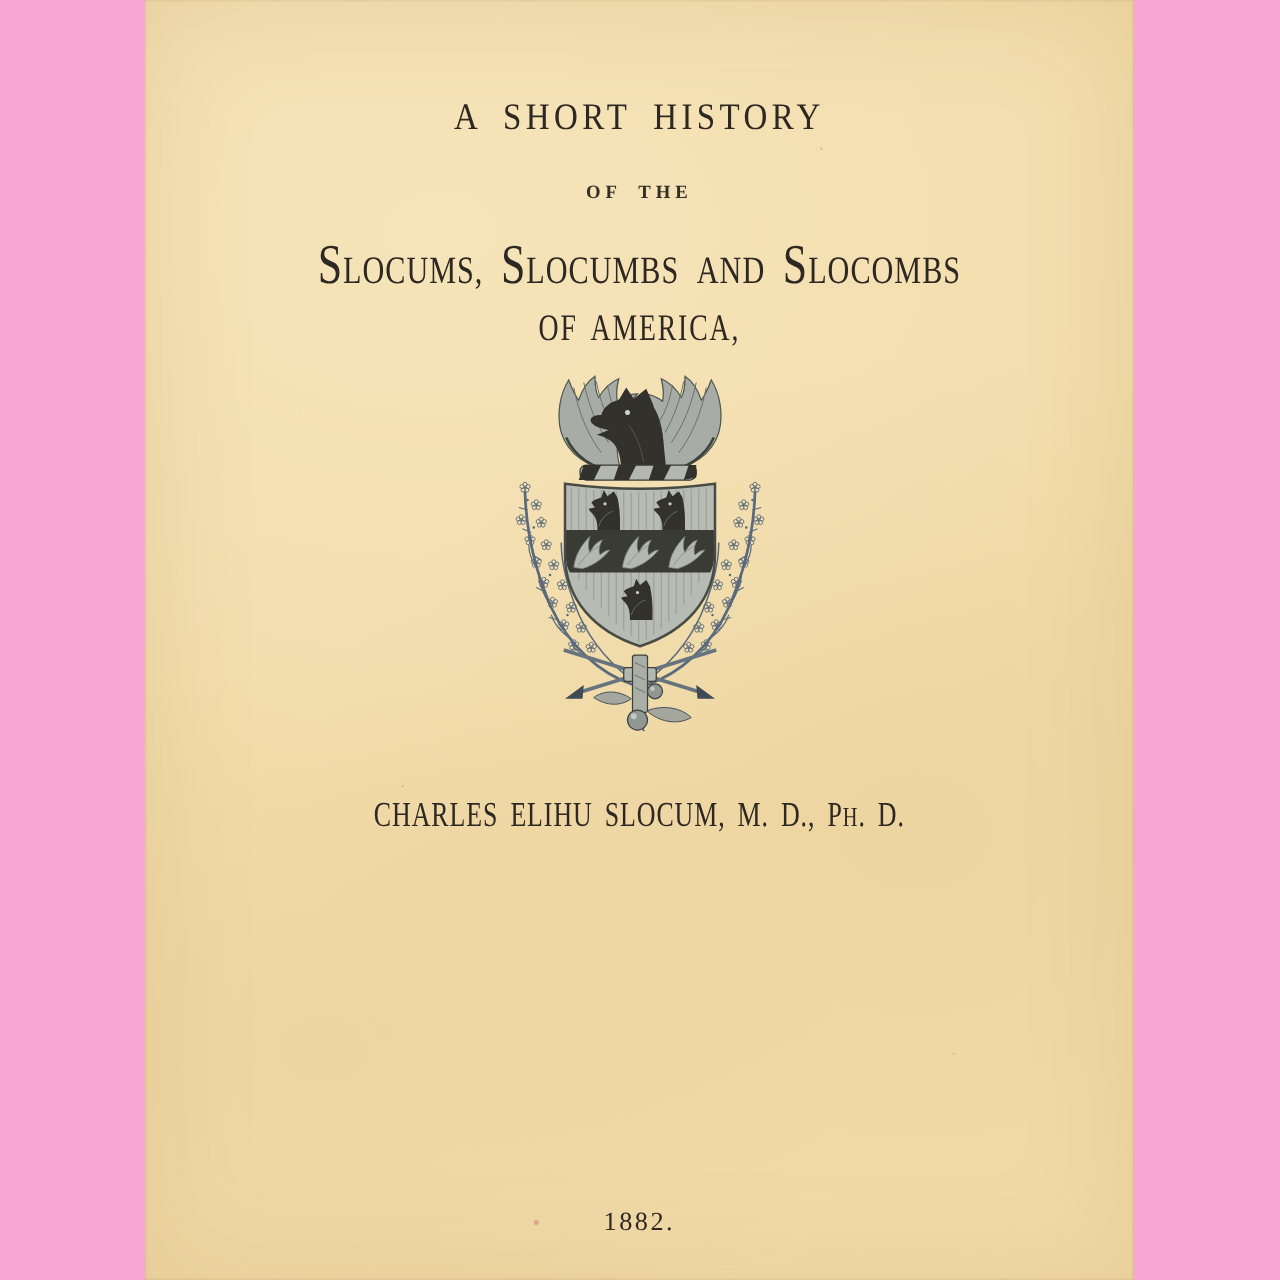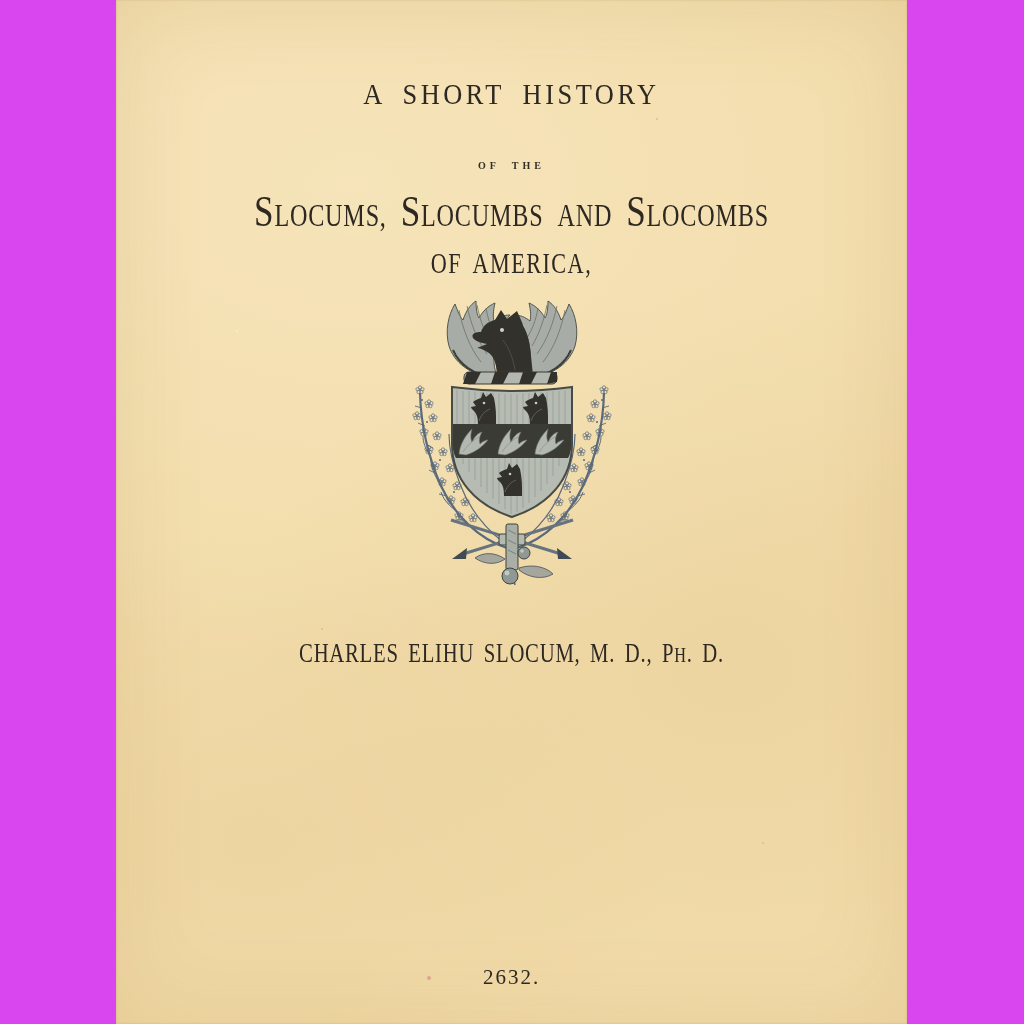--- a/index.html
+++ b/index.html
@@ -1,27 +1,27 @@
 <!DOCTYPE html>
 <html><head>
 <meta charset="utf-8">
 <style>
   html,body{margin:0;padding:0;}
-  .stage{position:relative;width:1024px;height:1024px;background:#d946ef;overflow:hidden;
+  .stage{position:relative;width:1024px;height:1024px;background:#f9a8d4;overflow:hidden;
          font-family:"Liberation Serif","DejaVu Serif",serif;}
   .page{position:absolute;left:116px;top:0;width:791px;height:1024px;
         background:
           radial-gradient(1200px 800px at 30% 18%, rgba(255,246,222,.30), rgba(255,255,255,0) 60%),
           radial-gradient(900px 700px at 78% 65%, rgba(188,148,78,.10), rgba(255,255,255,0) 55%),
           radial-gradient(700px 520px at 18% 82%, rgba(182,142,72,.09), rgba(255,255,255,0) 60%),
           #f2dcaa;
         box-shadow: inset 0 0 90px rgba(168,126,56,.16), inset 0 0 2px rgba(150,110,50,.35);}
   .tline{position:absolute;left:0;right:0;text-align:center;color:#2d2822;white-space:nowrap;}
   .t1{top:77px;font-size:30px;letter-spacing:4px;word-spacing:9px;transform:scaleX(.88);}
-  .t2{top:160px;font-size:10px;font-weight:700;letter-spacing:4px;word-spacing:6px;color:#332e26;}
+  .t2{top:146px;font-size:15px;font-weight:700;letter-spacing:4px;word-spacing:6px;color:#332e26;}
   .t3{top:188px;font-size:31px;line-height:46px;letter-spacing:1px;transform:scaleX(.78);}
   .t3 .w{display:inline-block;margin:0 9px;}
   .t3 .init{font-size:45px;}
   .t4{top:246px;font-size:30px;letter-spacing:2px;word-spacing:6px;transform:scaleX(.74);}
   .by{top:601px;font-size:14px;font-weight:700;letter-spacing:3px;color:#332e26;}
   .author{top:637px;font-size:28px;letter-spacing:1px;word-spacing:5px;transform:scaleX(.74);}
   .author .smallcap{font-size:22px;}
   .year{top:965px;font-size:21px;letter-spacing:2px;}
   .arms{position:absolute;top:296px;left:50%;margin-left:-105px;width:210px;height:300px;}
   .speck{position:absolute;left:0;top:0;width:2px;height:2px;border-radius:50%;
@@ -176,15 +176,15 @@
         <circle cx="117" cy="257" r="6" fill="#8f9894" stroke="#3f4440" stroke-width="1"></circle>
         <circle cx="115" cy="255" r="1.8" fill="#ccd1cb" fill-opacity="0.85"></circle>
         <circle cx="103" cy="280" r="8" fill="#8f9894" stroke="#3f4440" stroke-width="1"></circle>
         <circle cx="100" cy="277" r="2.4" fill="#ccd1cb" fill-opacity="0.85"></circle>
       </g>
     </svg>
 
 
     <div class="tline author"><span>CHARLES ELIHU SLOCUM, M. D., P</span><span class="smallcap">H</span><span>. D.</span></div>
 
-    <div class="tline year">2632.</div>
+    <div class="tline year">1882.</div>
   </div>
 </div>
 
 </body></html>

